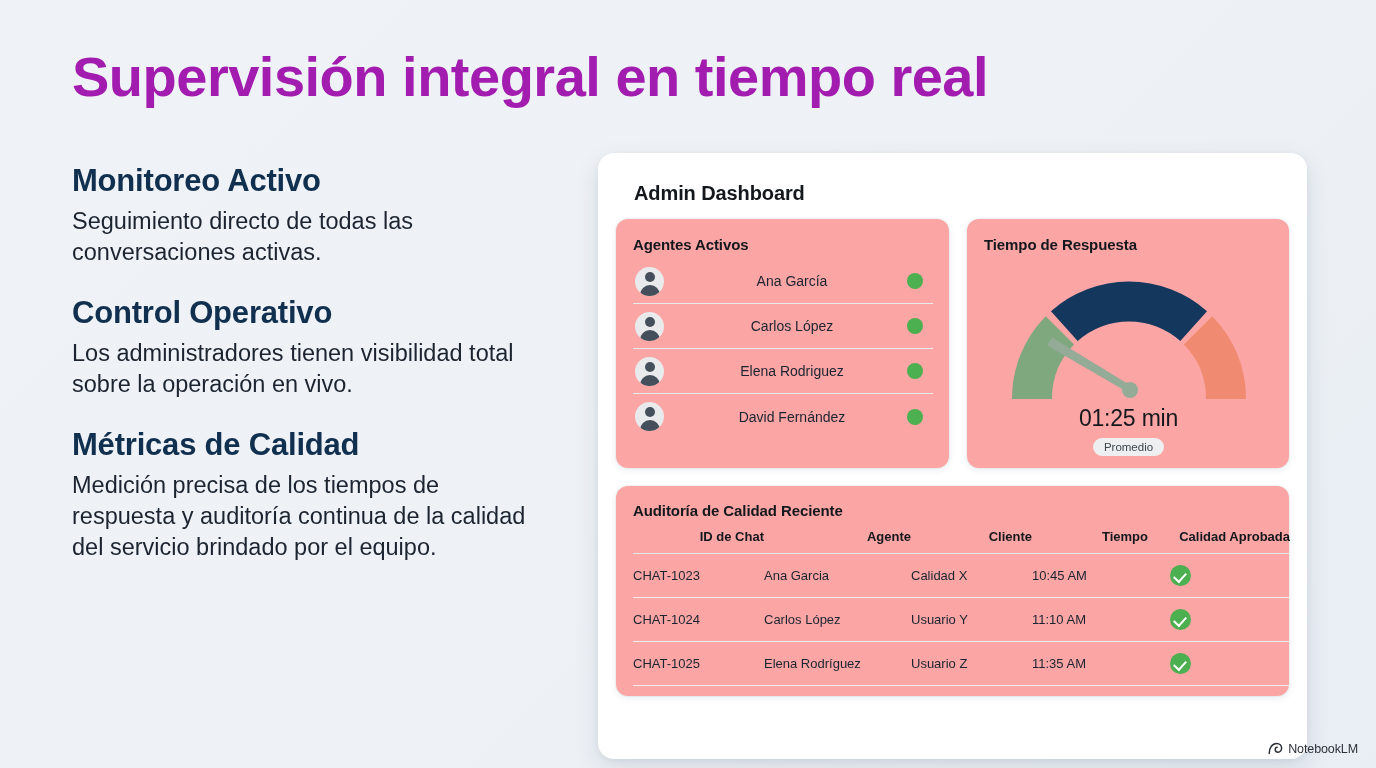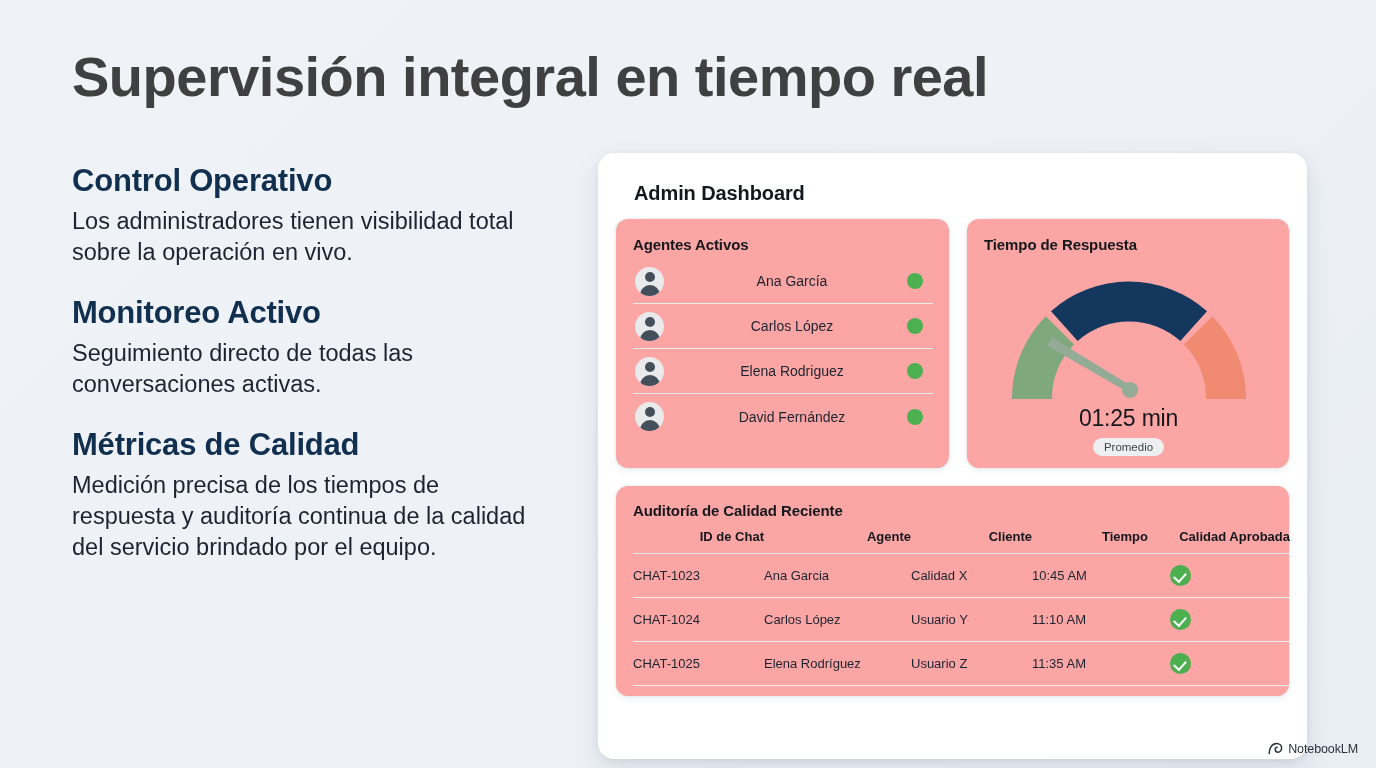--- a/index.html
+++ b/index.html
@@ -26,21 +26,21 @@
 
   
   .page-title {
     position: absolute;
     left: 72px;
     top: 47px;
     font-size: 56px;
     line-height: 1.08;
     font-weight: 700;
     letter-spacing: -0.5px;
-    color: #404040;
+    color: #a21caf;
     white-space: nowrap;
   }
 
   
   .features {
     position: absolute;
     left: 72px;
     top: 163px;
     width: 470px;
   }
@@ -276,27 +276,27 @@
 </head>
 <body>
 
 <div class="page">
 
   <h1 class="page-title">Supervisión integral en tiempo real</h1>
 
   <div class="features">
 
     <div class="feature">
+      <div class="feature-title">Monitoreo Activo</div>
+      <div class="feature-body">Seguimiento directo de todas las conversaciones activas.</div>
+    </div>
+
+    <div class="feature">
       <div class="feature-title">Control Operativo</div>
       <div class="feature-body">Los administradores tienen visibilidad total sobre la operación en vivo.</div>
-    </div>
-
-    <div class="feature">
-      <div class="feature-title">Monitoreo Activo</div>
-      <div class="feature-body">Seguimiento directo de todas las conversaciones activas.</div>
     </div>
 
     <div class="feature">
       <div class="feature-title">Métricas de Calidad</div>
       <div class="feature-body">Medición precisa de los tiempos de respuesta y auditoría continua de la calidad del servicio brindado por el equipo.</div>
     </div>
 
   </div>
 
   <div class="dashboard">

